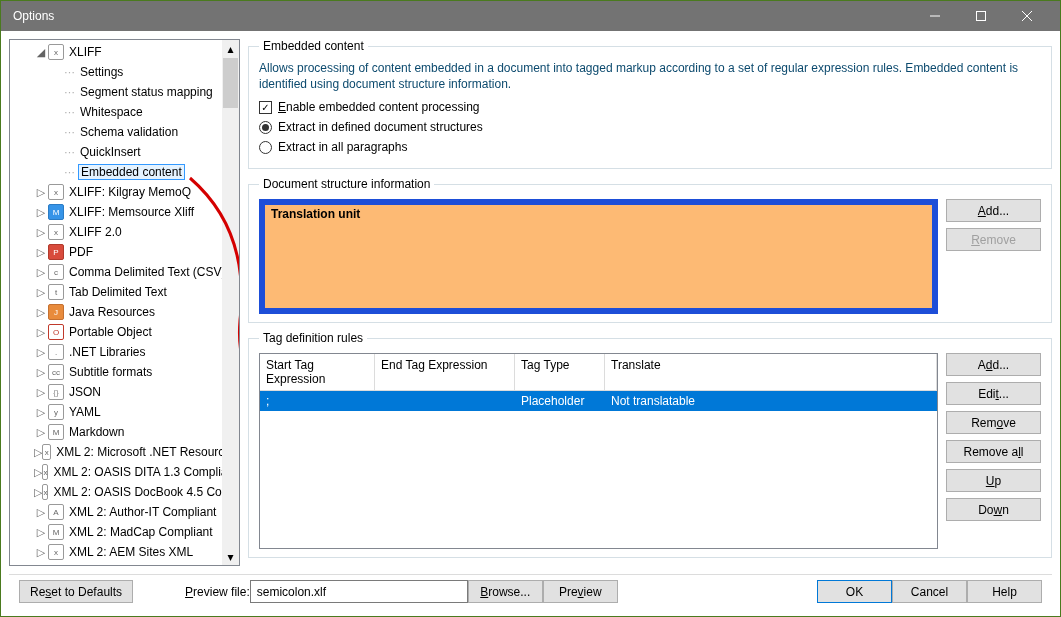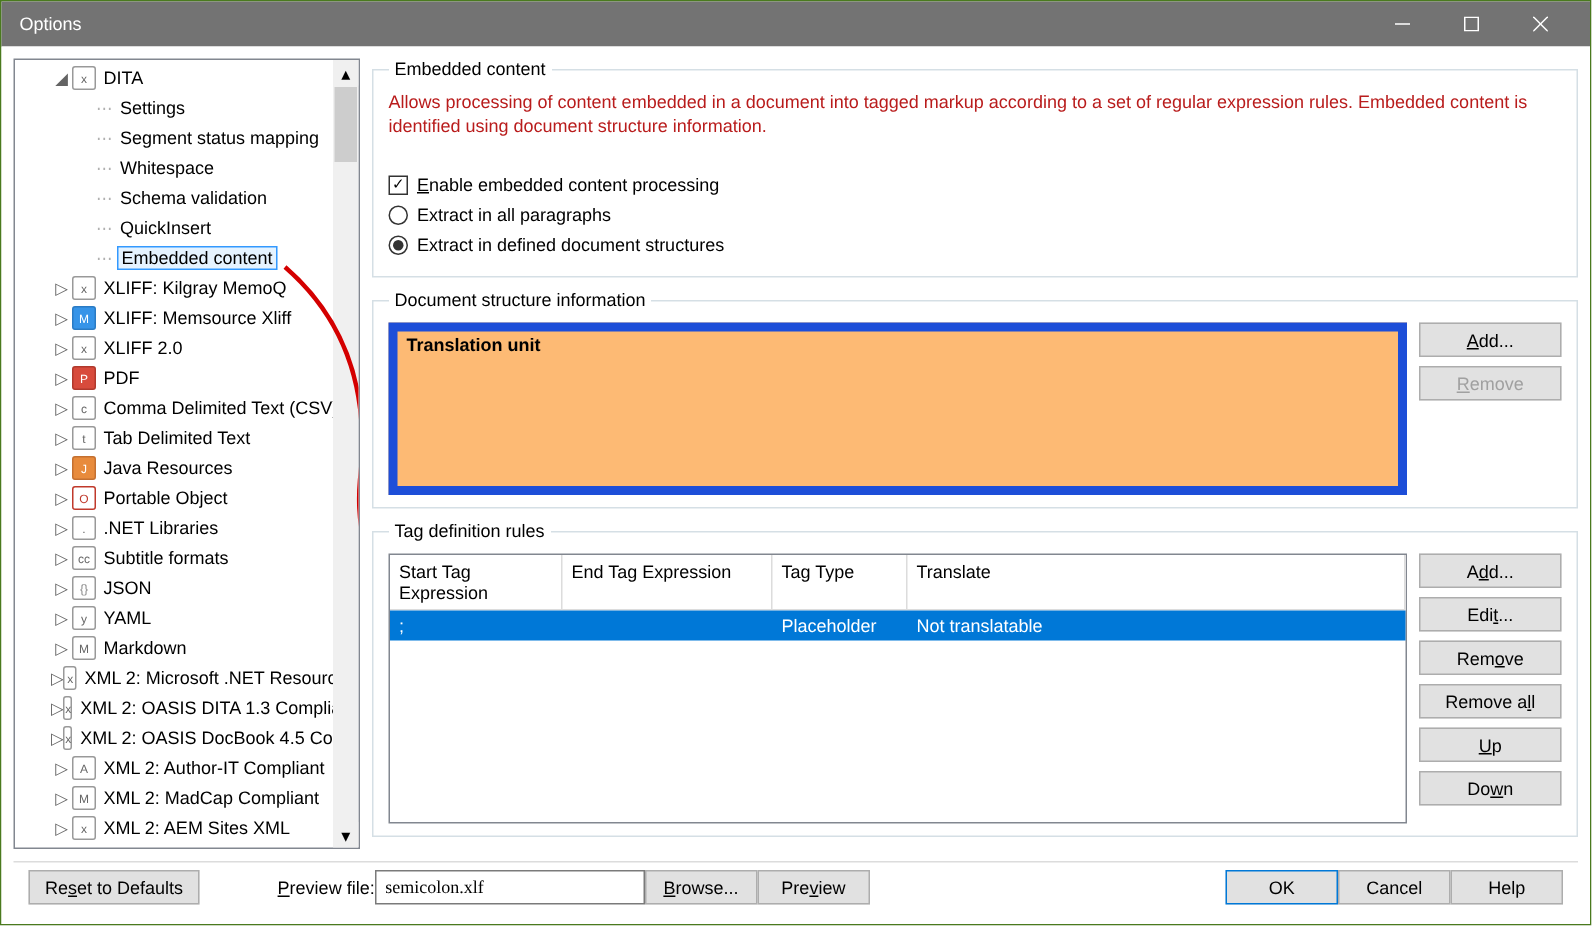--- a/index.html
+++ b/index.html
@@ -24,21 +24,21 @@
 .tree-label { padding:0 2px; }
 .tree-label.selected { border:1px solid #3399ff; background:#e5f3ff; }
 
 .dots { color:#b0b0b0; letter-spacing:1px; margin-right:2px; font-size:11px; }
 
 .rightpane { flex:1; display:flex; flex-direction:column; min-height:0; }
 
 fieldset.group { border:1px solid #d5dfe5; margin-bottom:8px; padding:8px 10px; }
 fieldset.group > legend { padding:0 4px; }
 
-.desc { color:#b91c1c; margin-bottom:24px; line-height:1.3; }
+.desc { color:#0c4a6e; margin-bottom:8px; line-height:1.3; }
 
 .checkrow, .radiorow { display:flex; align-items:center; gap:6px; margin-bottom:6px; }
 .checkbox { width:13px; height:13px; border:1px solid #333; display:flex; align-items:center; justify-content:center; font-size:10px; }
 .radio { width:13px; height:13px; border:1px solid #333; border-radius:50%; display:flex; align-items:center; justify-content:center; }
 .radio .dot { width:7px; height:7px; border-radius:50%; background:#333; }
 
 .dsi { display:flex; gap:8px; }
 .listbox { flex:1; border:6px solid #1d4ed8; height:115px; background:#fdba74; padding:2px 6px;font-weight:bold; }
 .btncol { width:95px; display:flex; flex-direction:column; gap:6px; }
 
@@ -51,21 +51,21 @@
 .ghead > div { padding:4px 6px; border-right:1px solid #dcdcdc; }
 .grow { display:flex; }
 .grow > div { padding:3px 6px; }
 .grow.selected { background:#0078d7; color:#fff; }
 .col-st { width:115px; } .col-et { width:140px; } .col-tt { width:90px; } .col-tr { flex:1; }
 
 .arrow-svg { position:absolute; pointer-events:none; z-index:10; }
 
 .footer { height:34px; border-top:1px solid #dcdcdc; display:flex; align-items:center; padding:0 10px; margin-top:8px; }
 .footer .spacer { flex:1; }
-.footer .input { border:1px solid #7a7a7a; height:23px; padding:0 6px; width:180px;font-family:Liberation Serif, serif; }
+.footer .input { border:1px solid #7a7a7a; height:23px; padding:0 6px; width:218px; }
 .footer .btn { min-width:75px; }
 .underline { text-decoration:underline; }
 </style>
 </head>
 <body>
 
 <div class="window">
 
   <div class="titlebar">
     <span class="title">Options</span>
@@ -88,21 +88,21 @@
   </div>
 
   <div class="body">
     <div class="upper">
 
       <div class="treewrap">
         <div class="tree">
           <div class="tree-item" style="padding-left:24px">
               <span class="expander">◢</span>
               <span class="tree-icon">x</span>
-              <span class="tree-label">DITA</span>
+              <span class="tree-label">XLIFF</span>
             </div>
           <div class="tree-item" style="padding-left:54px">
               <span class="dots">⋯</span>
               <span class="tree-label">Settings</span>
             </div>
           <div class="tree-item" style="padding-left:54px">
               <span class="dots">⋯</span>
               <span class="tree-label">Segment status mapping</span>
             </div>
           <div class="tree-item" style="padding-left:54px">
@@ -236,28 +236,28 @@
       <div class="rightpane">
 
         <fieldset class="group">
           <legend>Embedded content</legend>
           <div class="desc">Allows processing of content embedded in a document into tagged markup according to a set of regular expression rules. Embedded content is identified using document structure information.</div>
           <div class="checkrow">
             <span class="checkbox">✓</span>
             <span><span class="underline">E</span>nable embedded content processing</span>
           </div>
           <div class="radiorow">
-            <span class="radio"></span>
-            <span>Extract in all paragraphs</span>
-          </div>
-          <div class="radiorow">
             <span class="radio">
                 <span class="dot"></span>
               </span>
             <span>Extract in defined document structures</span>
+          </div>
+          <div class="radiorow">
+            <span class="radio"></span>
+            <span>Extract in all paragraphs</span>
           </div>
         </fieldset>
 
         <fieldset class="group">
           <legend>Document structure information</legend>
           <div class="dsi">
             <div class="listbox">
               <div>Translation unit</div>
             </div>
             <div class="btncol">

